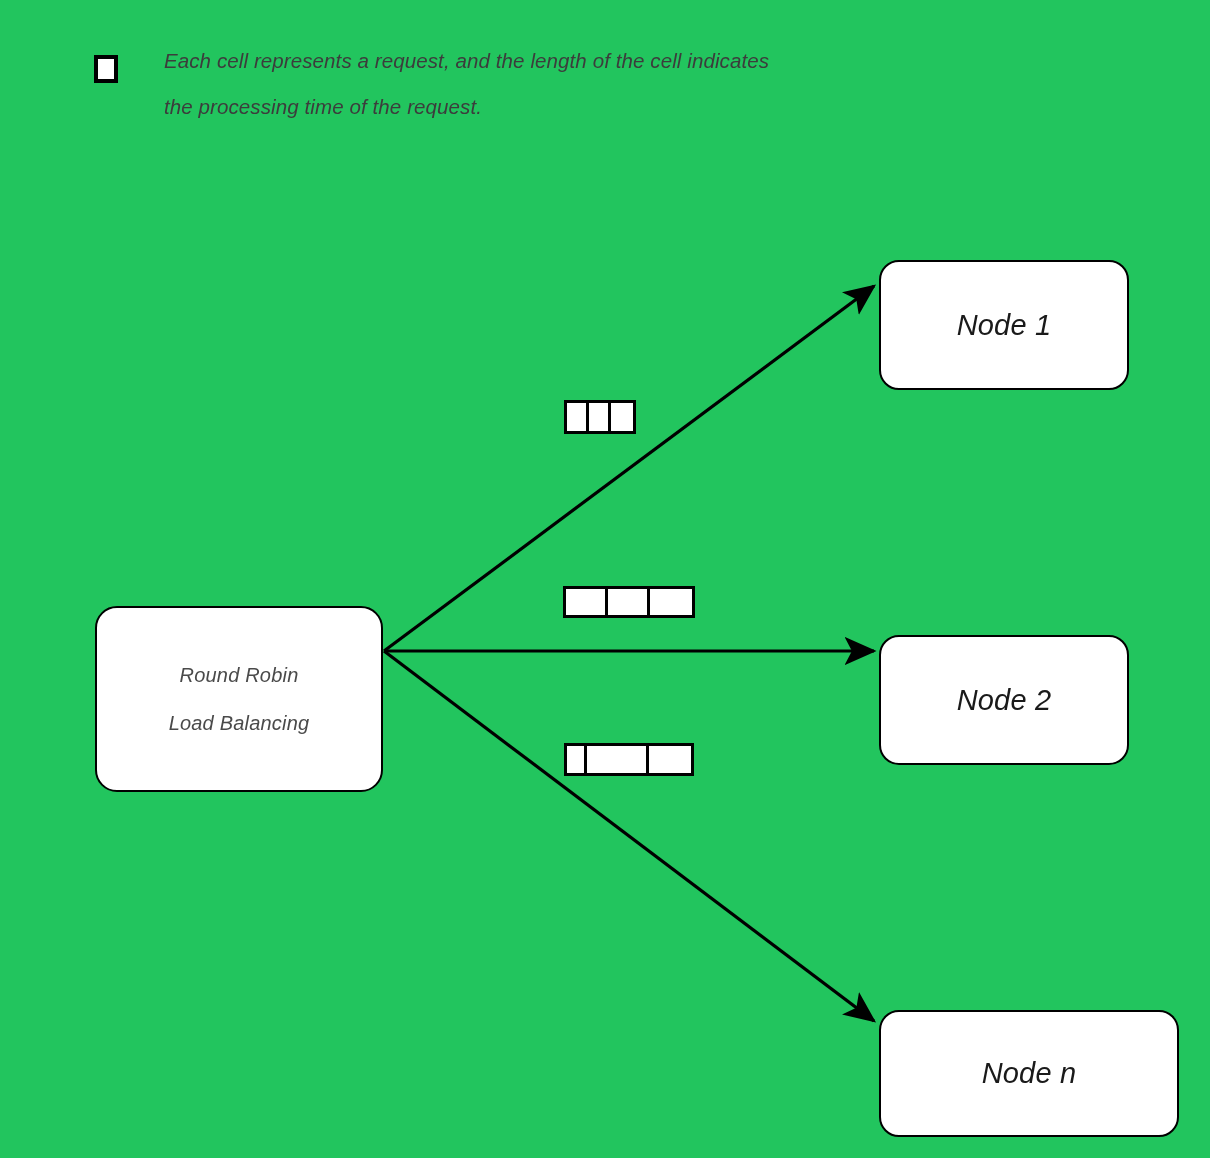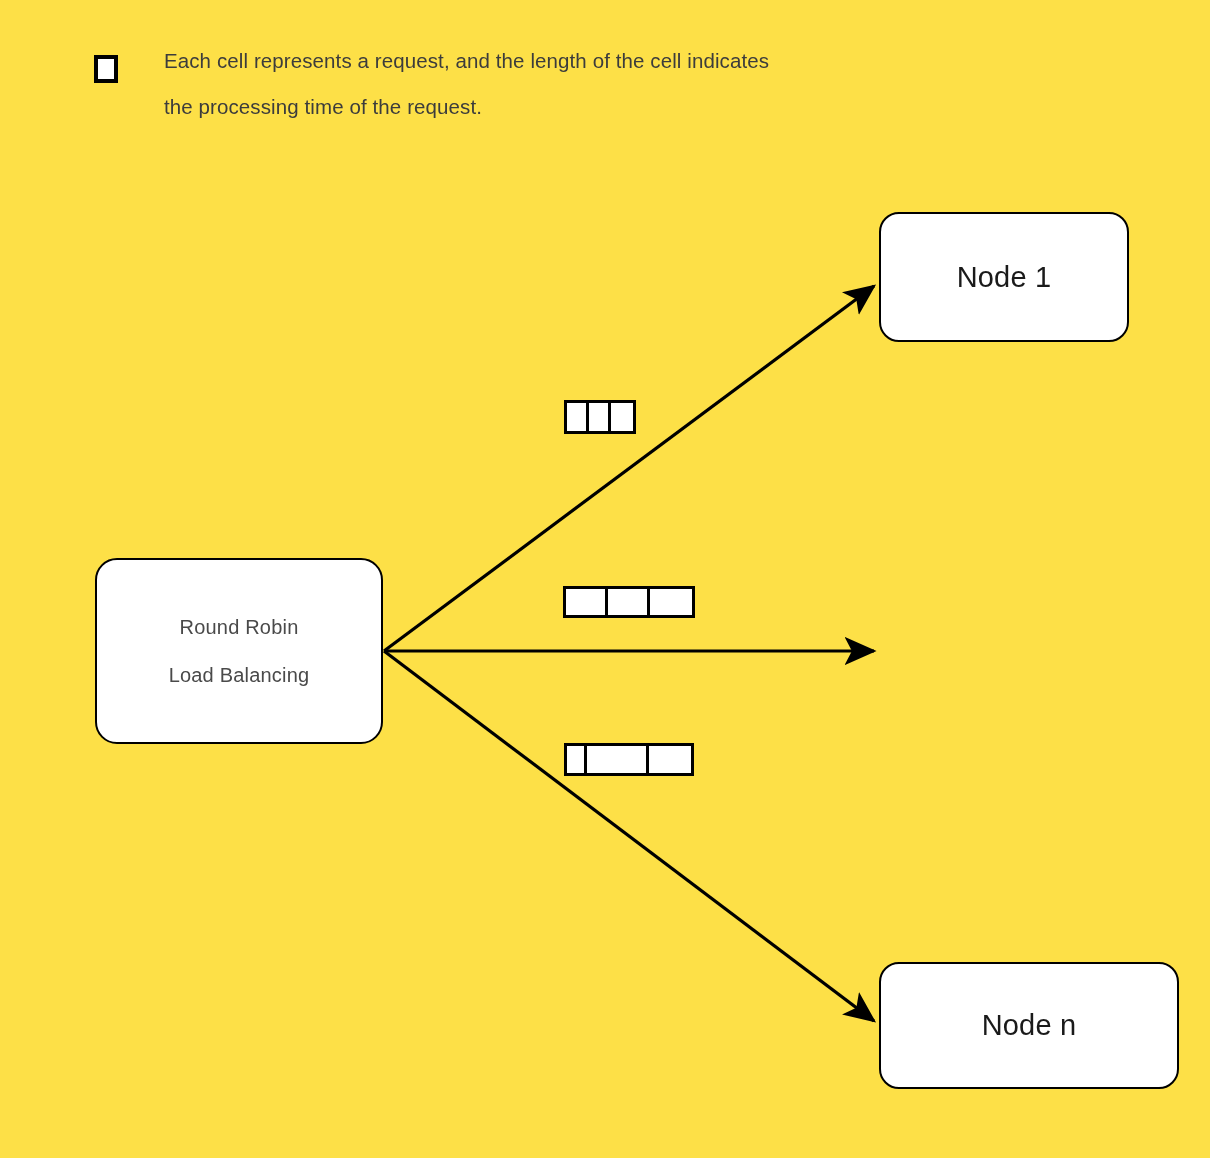--- a/index.html
+++ b/index.html
@@ -7,22 +7,23 @@
     padding: 0;
     background: #ffffff;
   }
   body {
     font-family: "Liberation Sans", sans-serif;
   }
   #canvas {
     position: relative;
     width: 1210px;
     height: 1158px;
-    background: #fde047;
+    background: #22c55e;
     overflow: hidden;
+    font-style: italic;
   }
 
   
   #legend-swatch {
     position: absolute;
     left: 94px;
     top: 55px;
     width: 24px;
     height: 28px;
     border: 4px solid #000000;
@@ -45,20 +46,21 @@
   .node-box {
     position: absolute;
     box-sizing: border-box;
     border: 2.2px solid #000000;
     border-radius: 20px;
     background: #ffffff;
     display: flex;
     align-items: center;
     justify-content: center;
     text-align: center;
+    margin-top: 48px;
   }
   .node-label {
     font-size: 29px;
     color: #1a1a1a;
     letter-spacing: 0.2px;
   }
   #box-balancer {
     left: 95px;
     top: 558px;
     width: 288px;
@@ -132,20 +134,23 @@
   </svg>
 
   <div class="node-box" id="box-balancer">
     <span class="node-label">Round Robin
 Load Balancing</span>
   </div>
 
   <div class="node-box" id="box-node-1">
     <span class="node-label">Node 1</span>
   </div>
+  <div class="node-box" id="box-node-2">
+    <span class="node-label">Node 2</span>
+  </div>
   <div class="node-box" id="box-node-n">
     <span class="node-label">Node n</span>
   </div>
 
   <div class="cell-group" id="cells-node-1">
       <div class="cell" style="width: 22px;"></div>
       <div class="cell" style="width: 22px;"></div>
       <div class="cell" style="width: 22px;"></div>
     </div>
   <div class="cell-group" id="cells-node-2">

